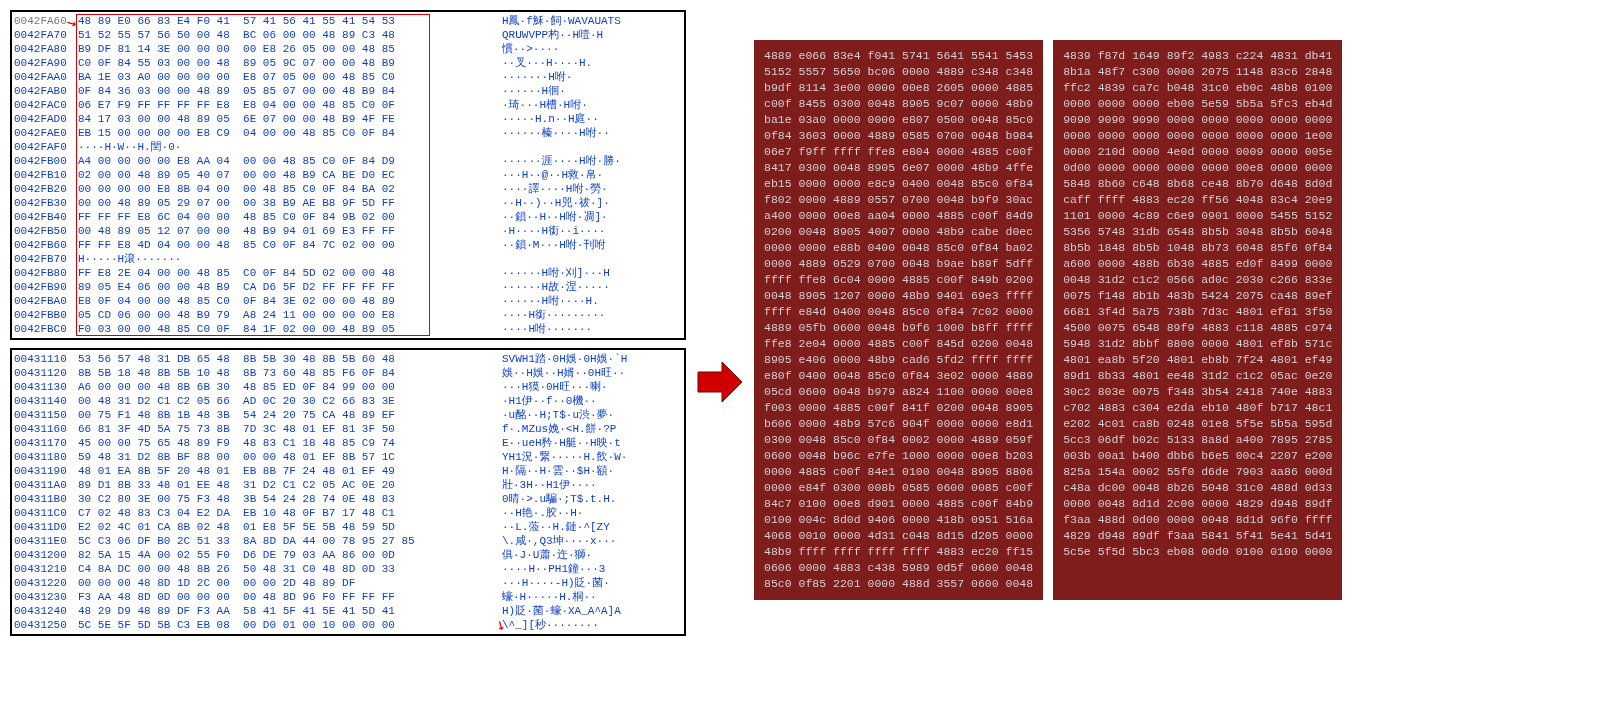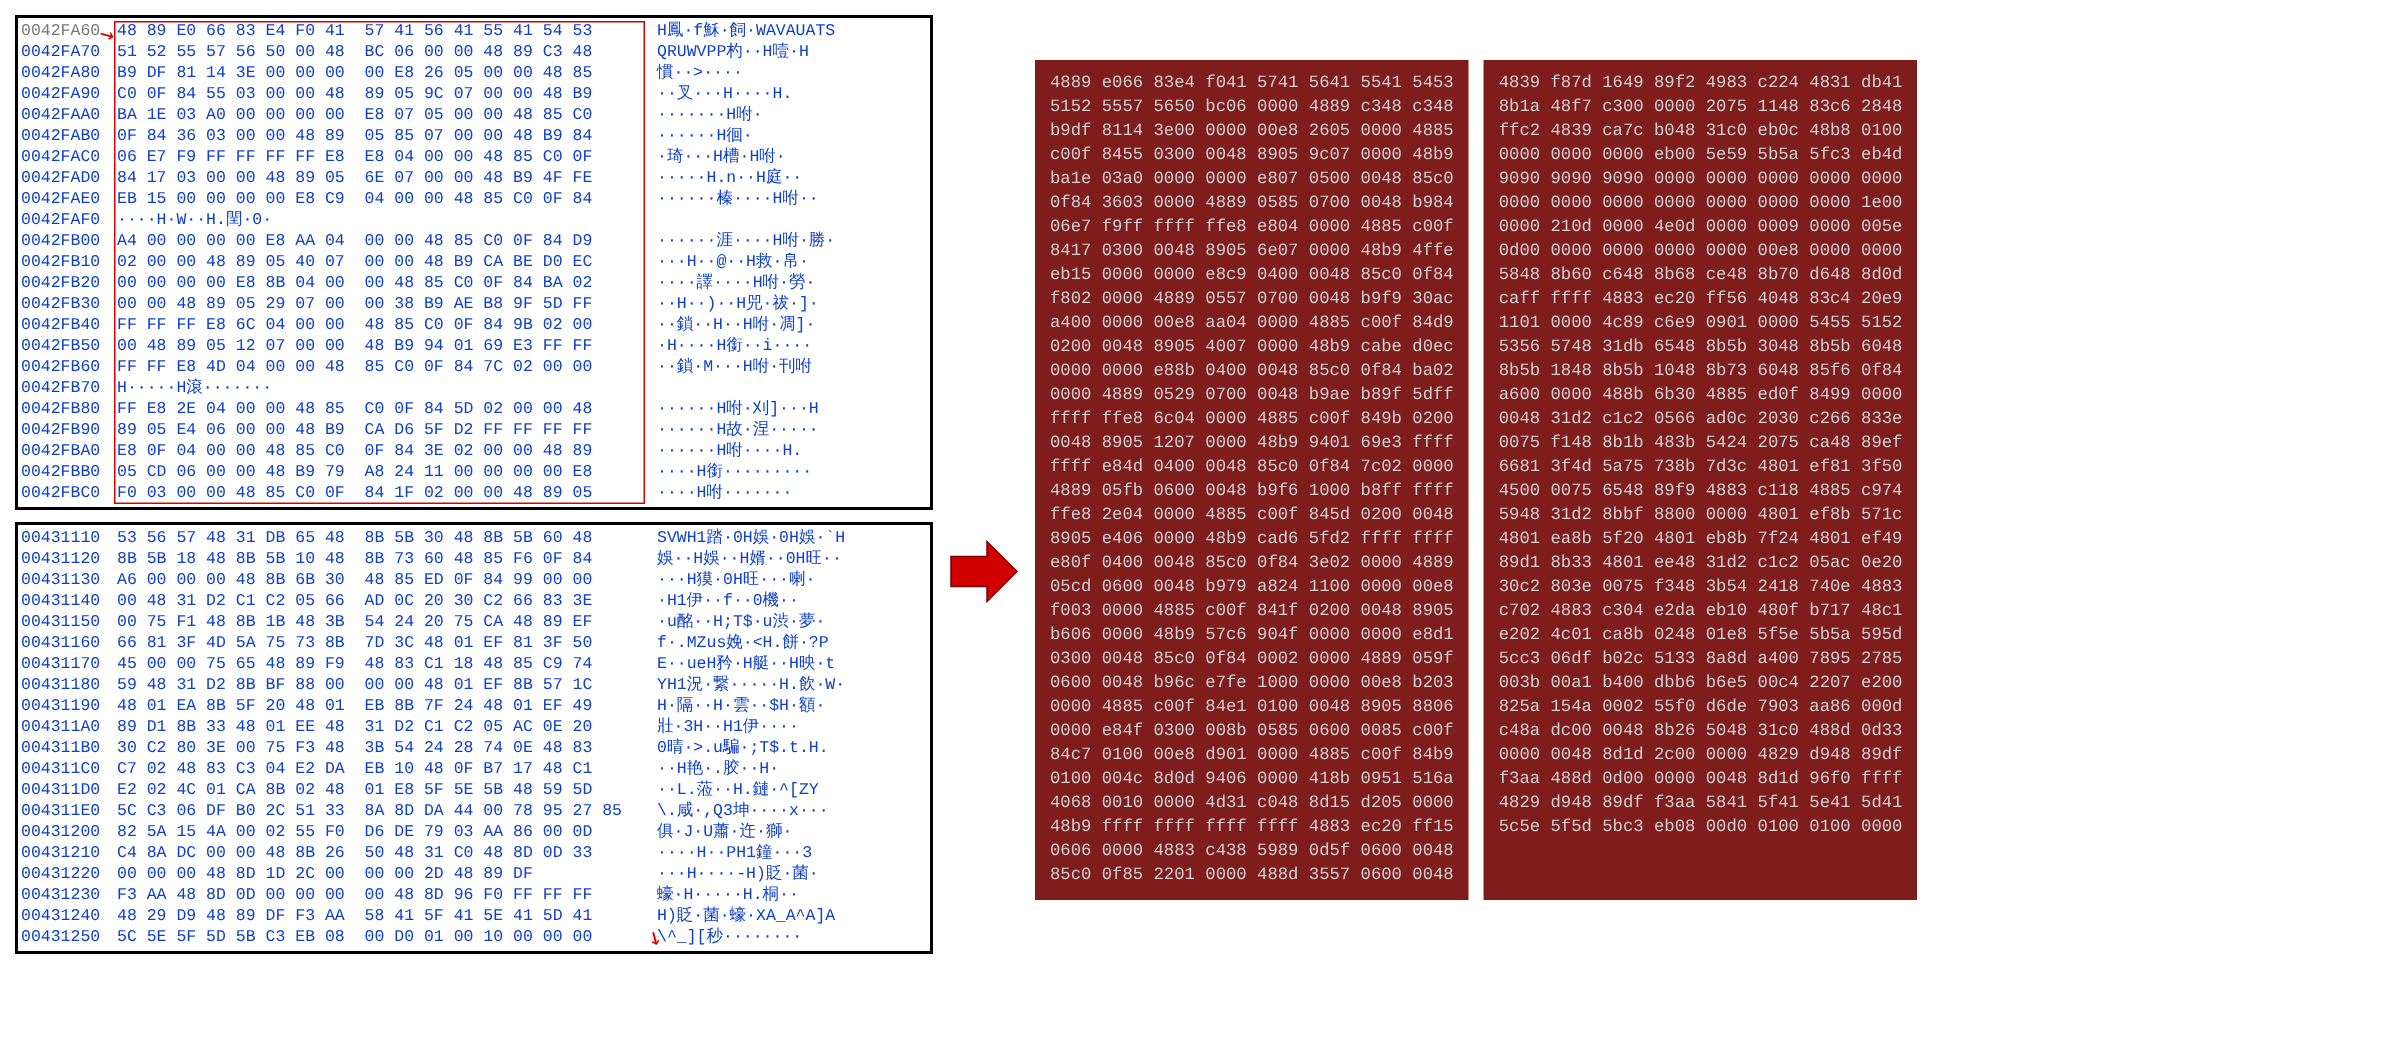--- a/index.html
+++ b/index.html
@@ -30,21 +30,21 @@
   }
   .addr {
     color: #1040c8;
     width: 64px;
   }
   .addr.first {
     color: #777;
   }
   .bytes {
     color: #1040c8;
-    width: 360px;
+    width: 424px;
   }
   .ascii {
     color: #1040c8;
     width: 180px;
   }
   .sel-box-top {
     position: absolute;
     border: 1px solid #d00;
     pointer-events: none;
   }

